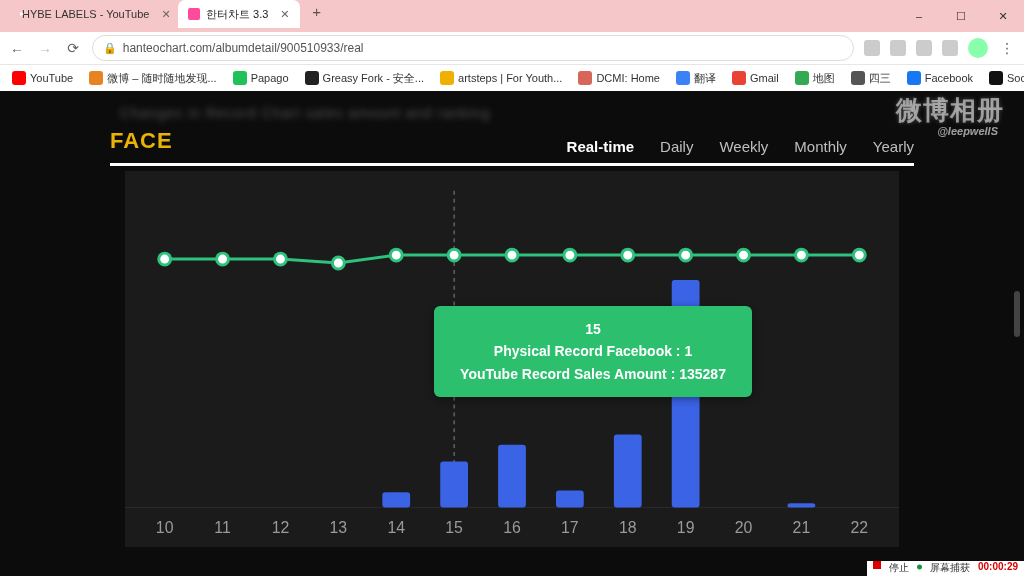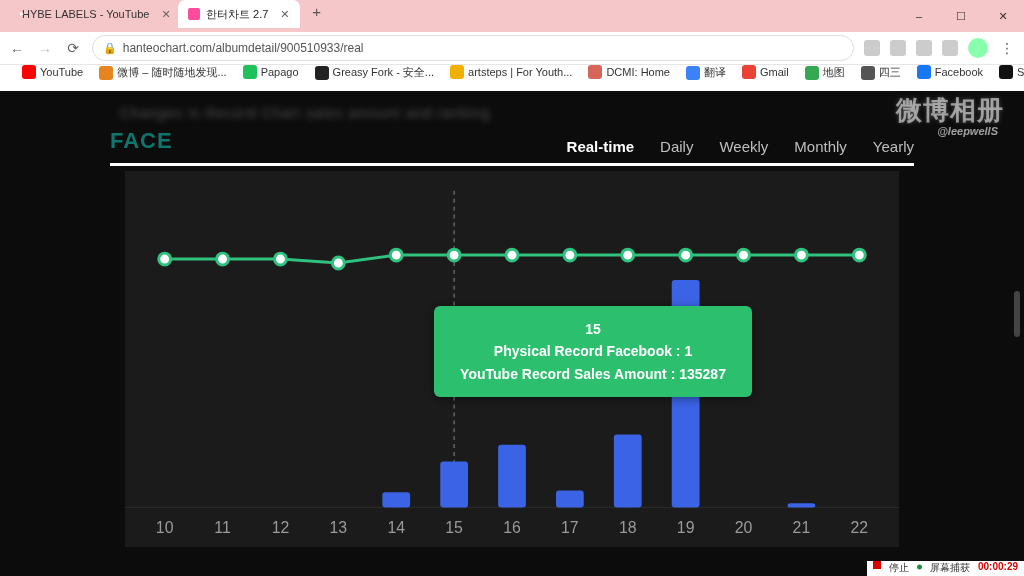--- a/index.html
+++ b/index.html
@@ -17,29 +17,29 @@
   .winbtns{position:absolute;right:0;top:0;height:32px;display:flex;}
   .winbtn{width:42px;display:flex;align-items:center;justify-content:center;font-size:11px;color:#333;}
 
   .addrrow{height:32px;background:#fff;display:flex;align-items:center;padding:0 8px;gap:10px;border-bottom:1px solid #e6e6e6;}
   .navico{color:#5f6368;font-size:14px;width:18px;text-align:center;}
   .addrbar{flex:1;height:24px;border:1px solid #ddd;border-radius:14px;display:flex;align-items:center;font-size:12px;color:#555;padding:0 10px;gap:6px;}
   .lock{font-size:11px;color:#777;}
   .ext-ico{width:16px;height:16px;background:#ccc;border-radius:3px;}
   .avatar{width:20px;height:20px;border-radius:50%;background:#8fa;}
 
-  .bmrow{height:26px;background:#fff;display:flex;align-items:flex-start;padding:0 22px;gap:16px;font-size:11px;color:#333;overflow:hidden;}
+  .bmrow{height:26px;background:#fff;display:flex;align-items:center;padding:0 12px;gap:16px;font-size:11px;color:#333;overflow:hidden;}
   .bm{display:flex;align-items:center;gap:4px;white-space:nowrap;}
   .bm .bico{width:14px;height:14px;border-radius:3px;display:inline-block;}
 
   
   .page{background:#0c0c0c;height:486px;position:relative;color:#eee;}
   .blurline{position:absolute;left:120px;top:14px;font-size:14px;color:#555;filter:blur(3px);letter-spacing:1px;}
   .panelhead{position:absolute;left:110px;right:110px;top:36px;display:flex;align-items:center;justify-content:space-between;padding-bottom:8px;border-bottom:3px solid #fff;}
-  .album{font-size:22px;font-weight:700;color:#0f766e;letter-spacing:1px;}
+  .album{font-size:22px;font-weight:700;color:#eab308;letter-spacing:1px;}
   .tabs{display:flex;gap:26px;font-size:15px;}
   .tabs span{color:#bfbfbf;cursor:pointer;margin-top:11px;}
   .tabs span.sel{color:#fff;font-weight:700;}
 
   .plot{position:absolute;left:125px;right:125px;top:80px;bottom:30px;background:#1b1b1b;border-radius:0;}
   svg.chart{position:absolute;left:0;top:0;width:100%;height:100%;}
 
   .tooltip{position:absolute;background:#2bbf6e;color:#fff;font-weight:700;font-size:14px;line-height:1.6;text-align:center;padding:12px 26px;border-radius:6px;box-shadow:0 2px 8px rgba(0,0,0,.4);}
   .tooltip .row{white-space:nowrap;}
 
@@ -54,21 +54,21 @@
 <body>
 
 <div class="titlebar">
   <div class="tab inactive">
     <span class="yt-ico"></span>
     <span>HYBE LABELS - YouTube</span>
     <span class="close">✕</span>
   </div>
   <div class="tab active">
     <span style="width:12px;height:12px;background:#ff4b9b;border-radius:2px;display:inline-block"></span>
-    <span>한터차트 2.7</span>
+    <span>한터차트 3.3</span>
     <span class="close">✕</span>
   </div>
   <div class="newtab">+</div>
   <div class="winbtns">
     <div class="winbtn">–</div>
     <div class="winbtn">☐</div>
     <div class="winbtn">✕</div>
   </div>
 </div>
 

